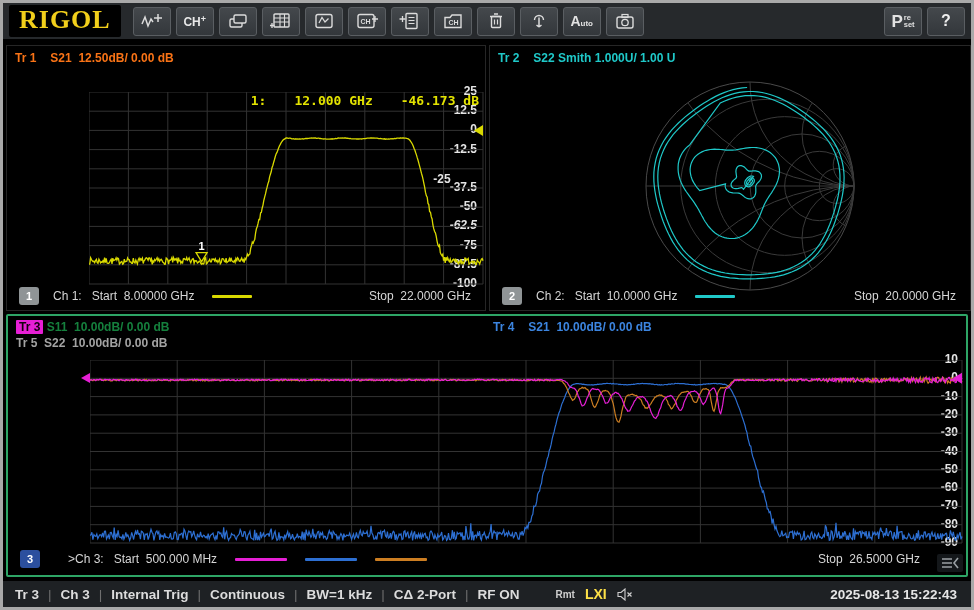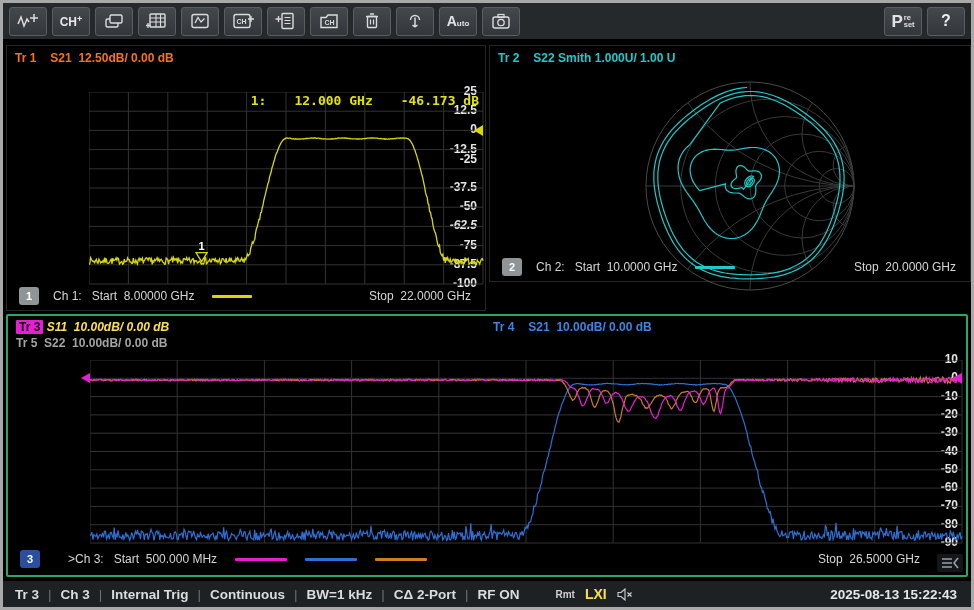--- a/index.html
+++ b/index.html
@@ -21,25 +21,25 @@
   .auto-a{font-size:14px;font-weight:700;}
   .auto-rest{font-size:8px;font-weight:700;}
   .spacer{flex:1;}
   .preset{display:flex;align-items:center;}
   .preset .p{font-size:17px;font-weight:700;line-height:15px;}
   .preset .col{display:flex;flex-direction:column;font-size:7.5px;font-weight:700;line-height:7px;margin-left:1px;}
   .help{font-size:16px;font-weight:700;color:#eee;}
   
   .win{position:absolute;background:#000;box-sizing:border-box;}
   #win1{left:3px;top:42px;width:480px;height:266px;border:1px solid #262626;}
-  #win2{left:486px;top:42px;width:482px;height:237px;border:1px solid #262626;}
+  #win2{left:486px;top:42px;width:482px;height:266px;border:1px solid #262626;}
   #win3{left:3px;top:311px;width:962px;height:263px;border:2px solid #2ea566;border-radius:2px;}
   .hdr{position:absolute;left:8px;top:5px;font-size:12px;font-weight:700;white-space:pre;}
   .hdr .gap{display:inline-block;width:14px;}
-  .yellow{color:#f97316;} .cyan{color:#1fc9c9;} .magenta{color:#fde047;font-style:italic;}
+  .yellow{color:#f97316;} .cyan{color:#1fc9c9;} .magenta{color:#15803d;}
   .orange{color:#a3a3a3;} .blue{color:#3c85e0;}
   .tr3-badge{background:#e61fd5;color:#14000f;padding:0 3px;border-radius:1px;}
   .plot-svg{position:absolute;}
   .ytick{position:absolute;right:8px;width:70px;text-align:right;font-size:12px;font-weight:700;color:#e5e5e5;}
   .readout{position:absolute;display:flex;justify-content:flex-end;gap:28px;
            font-family:"DejaVu Sans Mono",monospace;font-size:13px;font-weight:700;color:#e3e300;}
   
   .wfoot{position:absolute;left:0;right:0;bottom:2px;height:24px;display:flex;align-items:center;
          font-size:12px;color:#d6d6d6;}
   .badge{display:inline-flex;align-items:center;justify-content:center;width:20px;height:18px;
@@ -62,20 +62,21 @@
   .lxi{font-weight:700;font-size:14px;margin-left:10px;color:#fde047;}
   .mute{margin-left:10px;display:flex;align-items:center;}
   .clock{margin-left:auto;margin-right:2px;font-size:13.5px;font-weight:700;color:#e6e6e6;}
 </style>
 </head>
 <body>
 
 <div class="screen">
 
   <div class="toolbar">
+    <div class="logo">RIGOL</div>
 
     <div class="tbtn">
       <svg width="24" height="20" viewBox="0 0 24 20">
         <path d="M2 13 L5 6 L8 15 L11 8 L13 11" stroke="#dcdcdc" stroke-width="1.5" fill="none"></path>
         <path d="M18 3 v8 M14 7 h8" stroke="#dcdcdc" stroke-width="1.5" fill="none"></path>
       </svg>
     </div>
     <div class="tbtn">
       <span class="txt"><span>CH</span><span class="sup">+</span></span>
     </div>
@@ -158,21 +159,21 @@
     </div>
   </div>
 
   <div class="win" id="win1">
     <div class="hdr yellow"><span>Tr 1</span><span class="gap"></span><span>S21</span>  <span>12.50dB/ 0.00 dB</span></div>
     <div id="yt1">
         <div class="ytick" style="top: 38px;">25</div>
         <div class="ytick" style="top: 57.2px;">12.5</div>
         <div class="ytick" style="top: 76.4px;">0</div>
         <div class="ytick" style="top: 95.6px;">-12.5</div>
-        <div class="ytick" style="top: 106px;">-25</div>
+        <div class="ytick" style="top: 126px; text-align: center;">-25</div>
         <div class="ytick" style="top: 134px;">-37.5</div>
         <div class="ytick" style="top: 153.2px;">-50</div>
         <div class="ytick" style="top: 172.4px; font-style: italic;">-62.5</div>
         <div class="ytick" style="top: 191.6px;">-75</div>
         <div class="ytick" style="top: 210.8px;">-87.5</div>
         <div class="ytick" style="top: 230px;">-100</div>
       </div>
     <svg id="svg1" class="plot-svg" style="left:82px;top:46px;" width="396" height="194">
         <line x1="0" y1="0" x2="0" y2="192" stroke="#333333" stroke-width="1"></line>
         <line x1="39.4" y1="0" x2="39.4" y2="192" stroke="#333333" stroke-width="1"></line>

